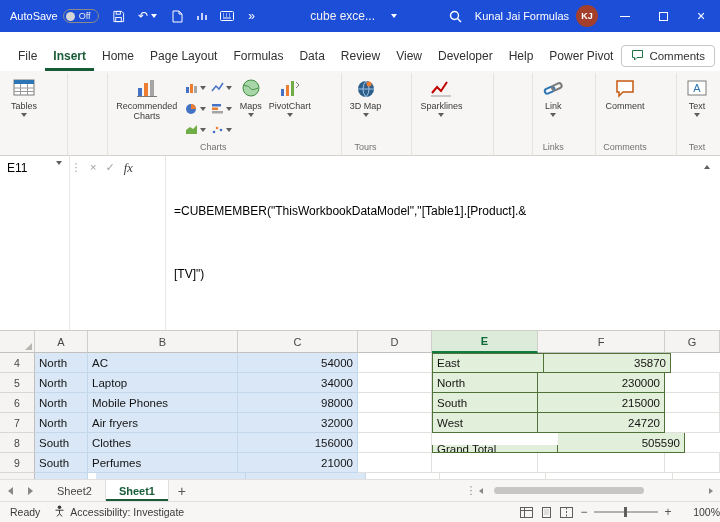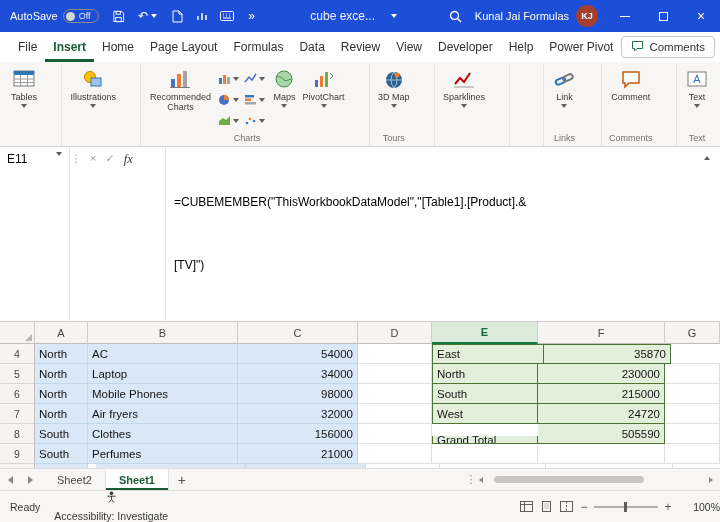--- a/index.html
+++ b/index.html
@@ -16,21 +16,21 @@
   .tbico.undo{width:30px;gap:3px;}
   .tb-center{flex:1;display:flex;align-items:center;justify-content:center;gap:16px;font-size:12px;color:#f0f0f0;}
   .tb-user{display:flex;align-items:center;gap:7px;margin:0 5px;}
   .avatar{width:22px;height:22px;border-radius:50%;background:var(--avatar-red,#a33f2b);color:#fff;font-size:9px;font-weight:700;display:flex;align-items:center;justify-content:center;}
   .winbtns{display:flex;height:32px;}
   .winbtn{width:38px;height:32px;display:flex;align-items:center;justify-content:center;font-size:14px;color:#fff;}
   .minbar{width:10px;height:1px;background:#fff;}
   .maxbox{width:9px;height:9px;border:1px solid #fff;}
 
   
-  .menubar{flex:0 0 30px;display:flex;align-items:center;background:#fff;padding:0 10px;font-size:12px;color:#323130;}
+  .menubar{flex:0 0 30px;display:flex;align-items:center;background:#fff;padding:0 10px;font-size:12px;color:#323130;margin-top:9px;}
   .mtabs{display:flex;height:30px;}
   .mtab{padding:0 8px;display:flex;align-items:center;height:100%;white-space:nowrap;}
   .mtab.active{color:var(--accent-green,#185c37);font-weight:700;box-shadow:inset 0 -3px 0 var(--accent-green,#185c37);}
   .comments-btn{margin-left:auto;display:flex;align-items:center;gap:5px;border:1px solid #c8c6c4;border-radius:4px;padding:3px 9px;font-size:11.5px;white-space:nowrap;}
 
   
   .ribbon{flex:0 0 85px;background:#f7f6f4;display:flex;justify-content:space-between;padding:2px 3px 0;border-bottom:1px solid #d4d2cf;overflow:hidden;}
   .rgroup{display:flex;flex-direction:column;padding:0 5px;}
   .rgroup + .rgroup{border-left:1px solid #e5e3e0;}
   .rbtns{display:flex;flex:1;align-items:flex-start;justify-content:center;}
@@ -82,21 +82,21 @@
   .addsheet{width:26px;text-align:center;font-size:14px;color:#555;}
   .sspacer{flex:1;}
   .sdots{width:16px;color:#8a8886;text-align:center;}
   .hscroll{display:flex;align-items:center;gap:5px;padding-right:7px;}
   .htrack{width:216px;height:11px;position:relative;}
   .hthumb{position:absolute;left:6px;top:2px;width:150px;height:7px;background:#c8c6c4;border-radius:4px;}
 
   
   .statusbar{flex:0 0 21px;display:flex;align-items:center;background:#f7f6f5;border-top:1px solid #e1dfdd;font-size:10.5px;color:#3b3a39;}
   .sb-ready{padding:0 14px 0 10px;}
-  .sb-acc{display:flex;align-items:center;gap:5px;flex-direction:column;}
+  .sb-acc{display:flex;align-items:center;gap:5px;}
   .sb-spacer{flex:1;}
   .sb-view{width:20px;display:flex;justify-content:center;}
   .sb-zoomout,.sb-zoomin{width:16px;text-align:center;font-size:12px;color:#555;}
   .sb-slider{width:64px;height:2px;background:#b3b1af;position:relative;margin:0 2px;}
   .sb-thumb{position:absolute;left:30px;top:-4px;width:3px;height:10px;background:#605e5c;}
   .sb-zoom{width:44px;text-align:right;}
 </style>
 </head>
 <body>
 
@@ -195,32 +195,20 @@
                 <path d="M2 11h20M2 14.5h20M8.5 7v11M15.5 7v11" stroke="#9a9a9a" fill="none"></path>
               </svg>
             </div>
             <div class="rlab">Tables</div>
             <span class="caret"></span>
           </div>
         </div>
         <div class="rglabel">&nbsp;</div>
       </div>
       <div class="rgroup">
-        <div class="rbtns">
-          <div class="rbig">
-            <div class="ricon">
-              <svg width="24" height="22">
-                <circle cx="9" cy="9" r="5.5" fill="#ffc000" stroke="#b88a00"></circle>
-                <rect x="10" y="10" width="10" height="8" fill="#9dc3e6" stroke="#2e75b6"></rect>
-              </svg>
-            </div>
-            <div class="rlab">Illustrations</div>
-            <span class="caret"></span>
-          </div>
-        </div>
         <div class="rglabel">&nbsp;</div>
       </div>
       <div class="rgroup">
         <div class="rbtns">
           <div class="rbig">
             <div class="ricon">
               <svg width="24" height="22">
                 <rect x="3" y="11" width="4" height="8" fill="#4472c4"></rect>
                 <rect x="9" y="6" width="4" height="13" fill="#ed7d31"></rect>
                 <rect x="15" y="3" width="4" height="16" fill="#a5a5a5"></rect>
@@ -496,21 +484,21 @@
         <div class="cell blue" style="width: 53px;">
           <span>South</span>
         </div>
         <div class="cell blue" style="width: 150px;">
           <span>Clothes</span>
         </div>
         <div class="cell blue num" style="width: 120px;">
           <span>156000</span>
         </div>
         <div class="cell" style="width: 74px;"></div>
-        <div class="cell green gl" style="width: 106px; margin-top: 12px;">
+        <div class="cell green gl" style="width: 126px; margin-top: 12px;">
           <span>Grand Total</span>
         </div>
         <div class="cell green num" style="width: 127px;">
           <span>505590</span>
         </div>
         <div class="cell" style="width: 55px;"></div>
       </div>
       <div class="grow">
         <div class="rhead">9</div>
         <div class="cell blue" style="width: 53px;">

